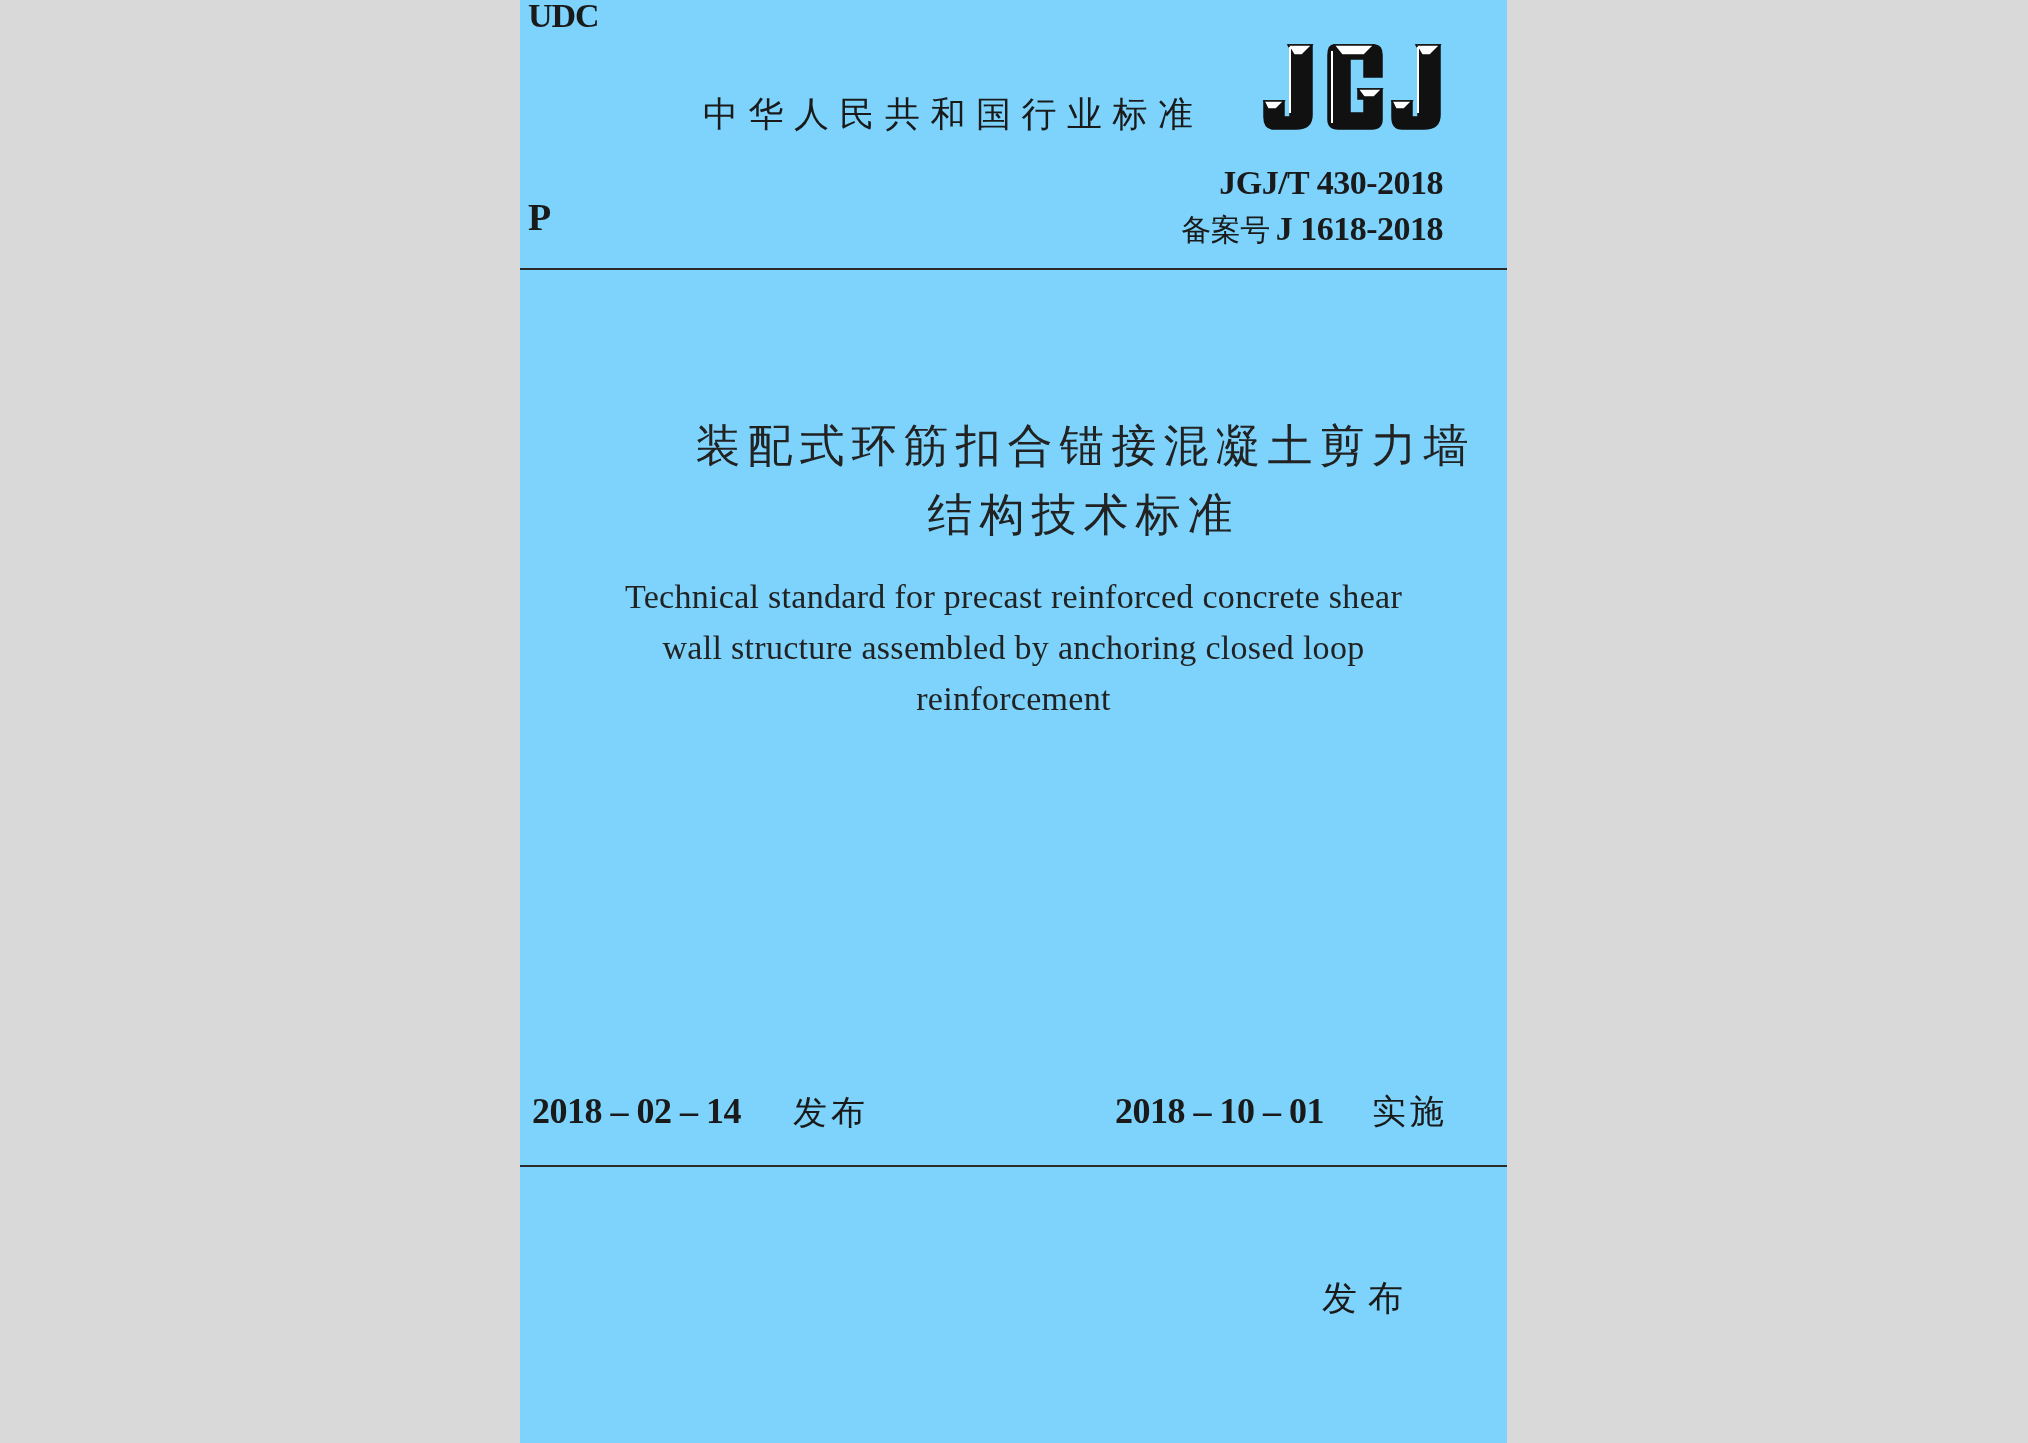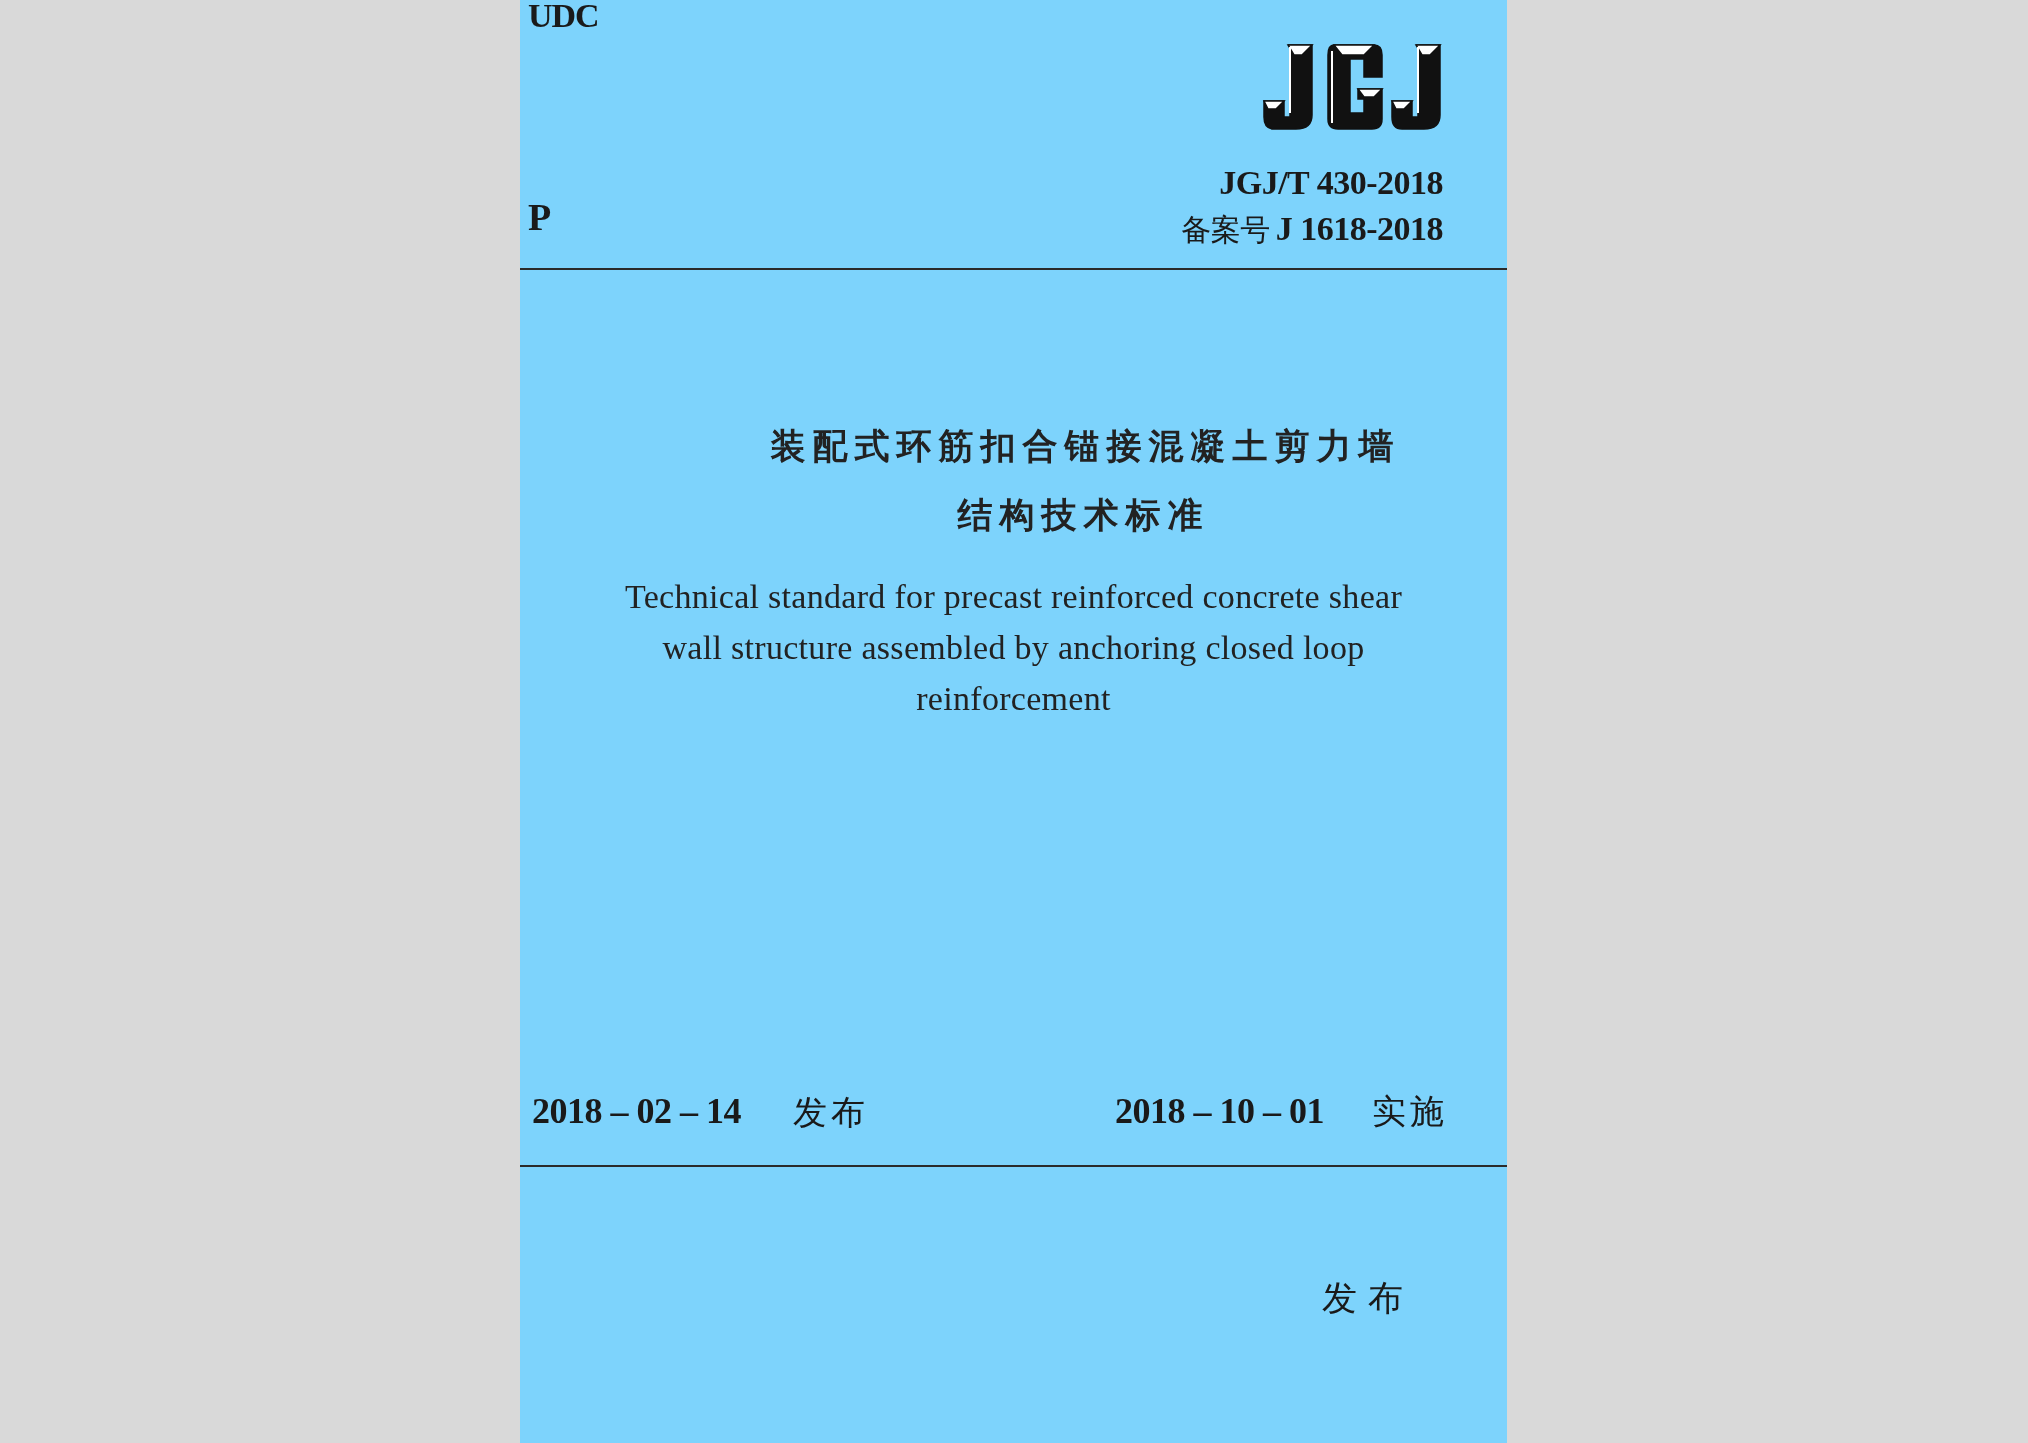--- a/index.html
+++ b/index.html
@@ -48,23 +48,22 @@
   .record-no { right: 64px; top: 208px; font-size: 34px; line-height: 42px; text-align: right; letter-spacing: -0.5px; }
   .record-no .cn { font-family: "DejaVu Sans", "Liberation Sans", sans-serif; font-weight: normal; font-size: 30px; margin-right: 6px; }
 
   .rule { position: absolute; left: 0; width: 987px; height: 2px; background: #2a2a2a; }
   .rule-top { top: 268px; }
   .rule-bottom { top: 1165px; }
 
   
   .title-cn {
     left: 0; width: 1123px; text-align: center;
-    font-size: 35px; line-height: 68px; letter-spacing: 7px;
+    font-size: 45px; line-height: 68px; letter-spacing: 7px;
     color: #222;
-    font-weight: bold;
   }
   .title-cn-1 { top: 412px; padding-left: 8px; box-sizing: border-box; }
   .title-cn-2 { top: 481px; padding-left: 4px; box-sizing: border-box; }
 
   .title-en {
     left: 0; width: 987px; text-align: center;
     font-size: 34px; line-height: 51px; color: #222;
     letter-spacing: 0.3px;
   }
   .title-en-1 { top: 571px; }
@@ -81,20 +80,21 @@
   .publisher { left: 45px; top: 1276px; font-size: 35px; line-height: 44px; letter-spacing: 11.5px; }
   .publisher-label { left: 802px; top: 1276px; font-size: 35px; line-height: 44px; letter-spacing: 11px; }
 </style>
 </head>
 <body>
 
 <div class="page">
 
   <div class="abs serif-bold udc">UDC</div>
 
+  <div class="abs cjk-sans industry">中华人民共和国行业标准</div>
 
   <div class="abs logo">
     <svg width="184" height="88" viewBox="0 0 184 88" xmlns="http://www.w3.org/2000/svg">
 
       <g stroke="#111" stroke-width="1.5">
         <path d="M28 2 H52 V72 Q52 86 36 86 H14 Q4 86 4 74 V58 H24 V74 H30 V2 Z" fill="#111"></path>
         <path d="M28 2 H52 L42 12 H34 Z" fill="#fff"></path>
         <path d="M4 58 H24 L16 66 H8 Z" fill="#fff"></path>
         <path d="M30 4 V70" stroke="#fff" stroke-width="2"></path>
       </g>

